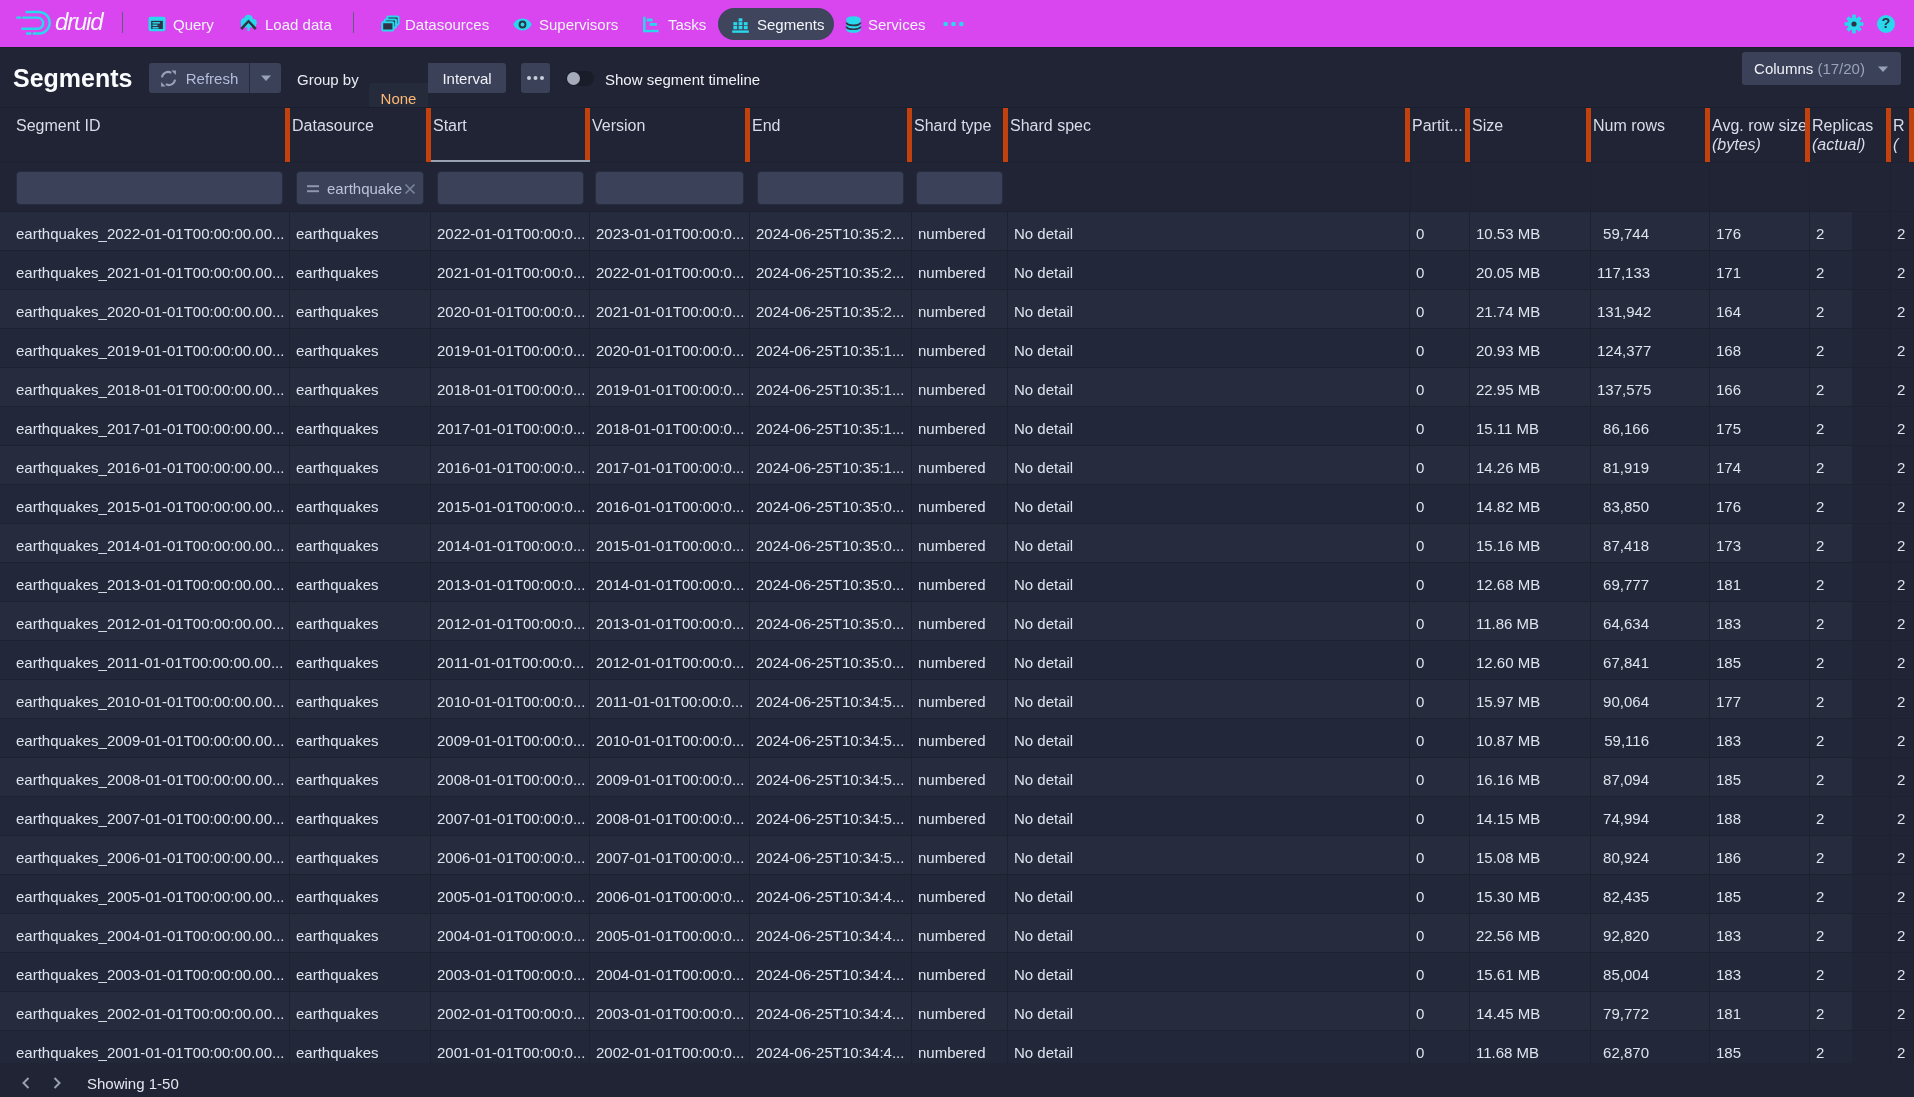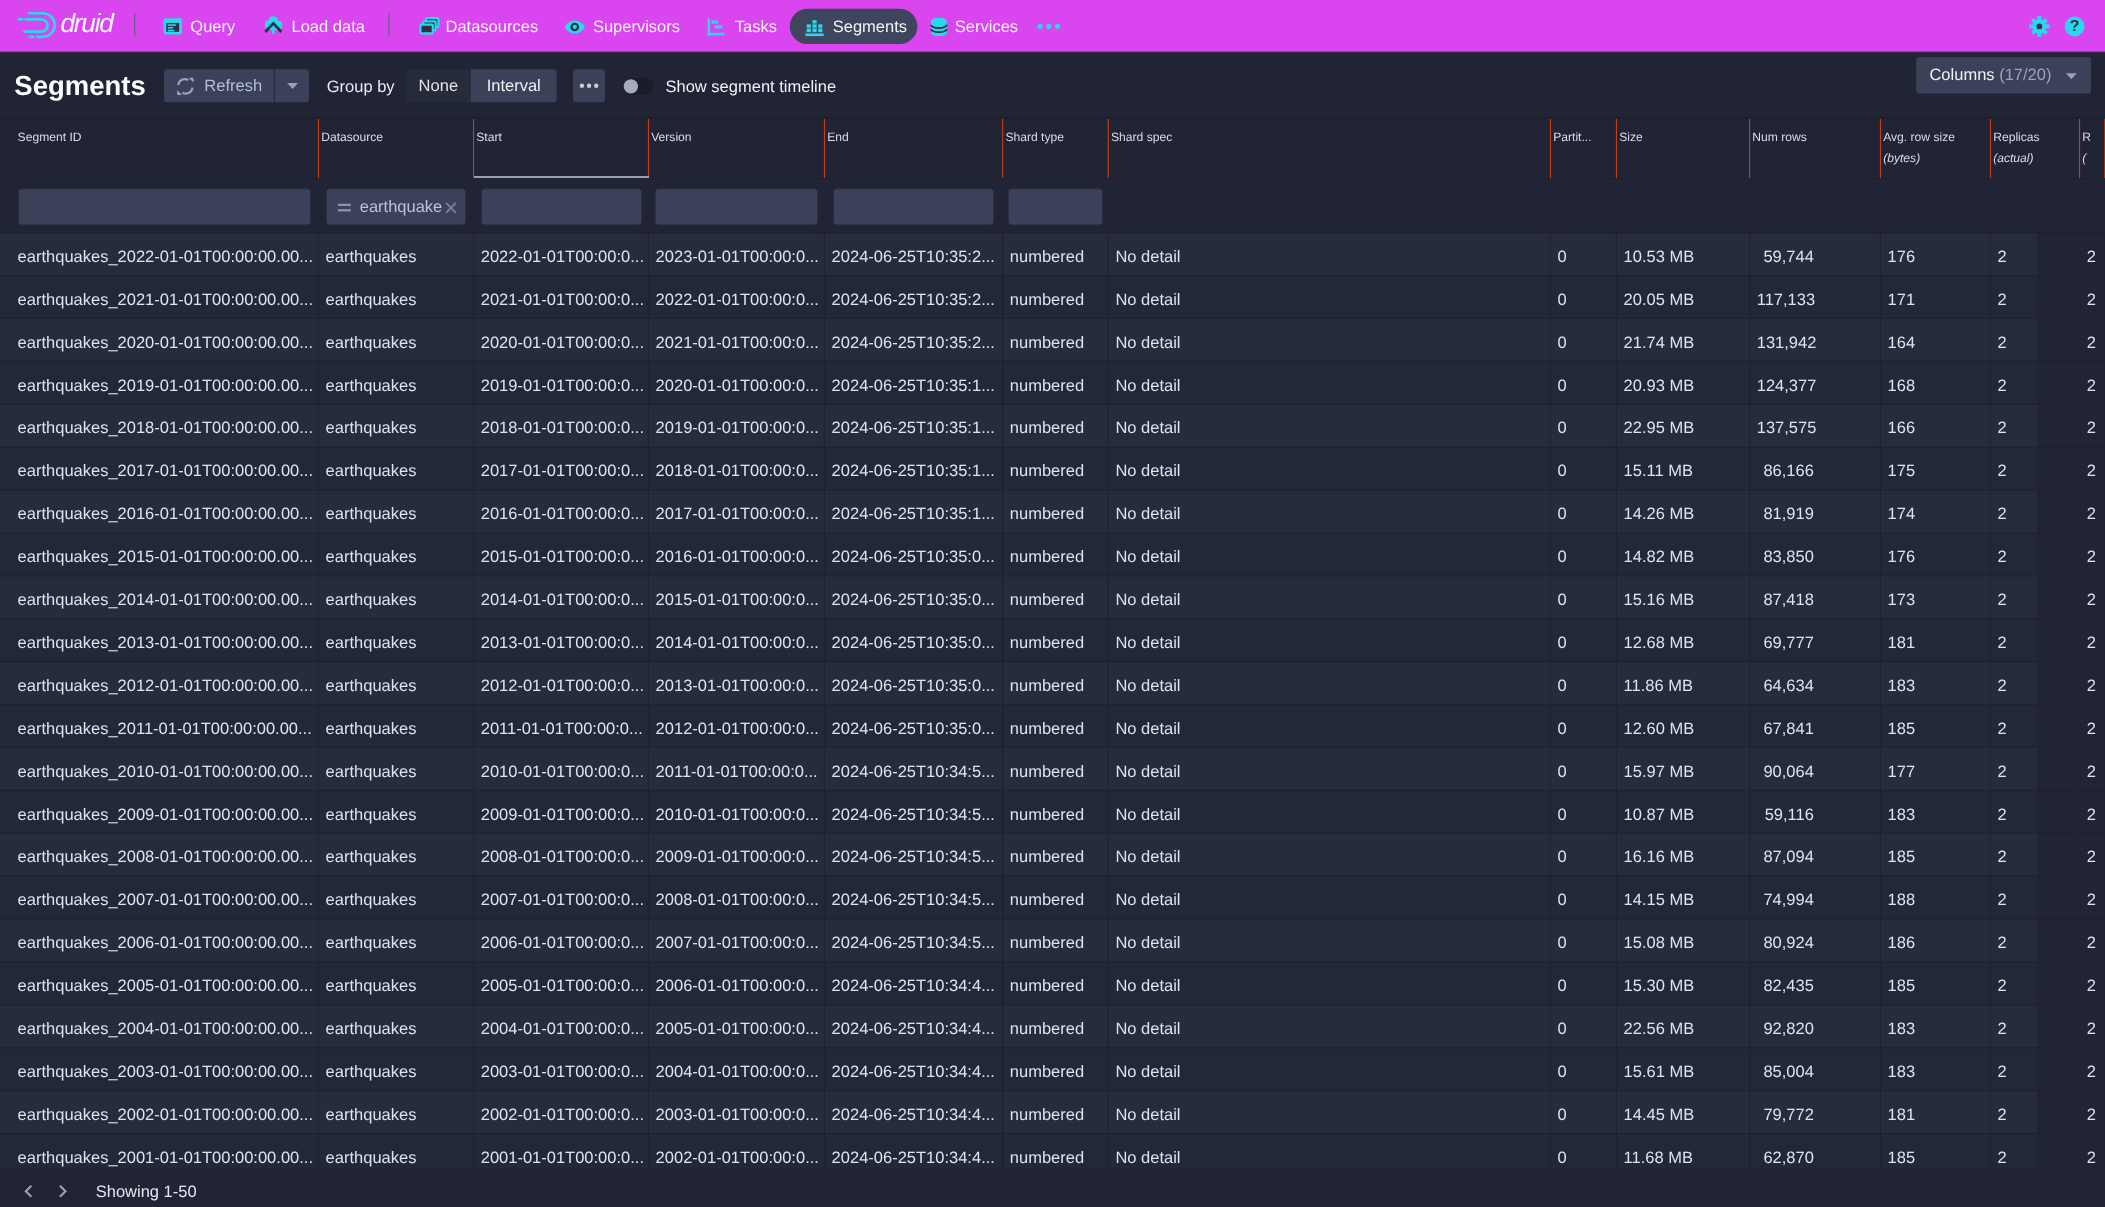--- a/index.html
+++ b/index.html
@@ -16,22 +16,22 @@
   color:#f5f6fa; font-weight:400; letter-spacing:-1.2px; }
 
 
 .h1 { position:absolute; left:13px; top:64px; font-size:25px; font-weight:700; color:#fbfcfe; }
 .btn { position:absolute; top:63px; height:30px; background:#3b4158; border-radius:3px;
   color:#aeb8d2; font-size:15px; display:flex; align-items:center; justify-content:center; }
 .lbl { position:absolute; font-size:15px; color:#e8ebf3; }
 
 
 .tablewrap { position:absolute; left:0; top:107px; width:1914px; height:963px; }
-.hrow>div { position:absolute; top:0; height:100%; border-right:1px solid #c2410c;
-  padding:8px 6px 0 2px; color:#d9dde9; font-size:11px; line-height:19px; white-space:nowrap; overflow:hidden; }
+.hrow>div { position:absolute; top:0; height:100%; border-right:5px solid #c2410c;
+  padding:8px 6px 0 2px; color:#d9dde9; font-size:16px; line-height:19px; white-space:nowrap; overflow:hidden; }
 .header { position:absolute; left:0; top:0; width:1914px; height:55px; background:#202434; border-top:1px solid #1b1f2d;}
 .filterrow { position:absolute; left:0; top:55px; width:1914px; height:50px; background:#202434; border-top:1px solid #1d2130; border-bottom:1px solid #1d2130; box-sizing:border-box; }
 .sortline { position:absolute; left:431px; top:52px; width:159px; height:3px; background:#9aa1b3; }
 .finput { position:absolute; top:8px; height:34px; background:#3a4159; border-radius:4px; border:1px solid #272c3f; box-sizing:border-box; }
 .rows { position:absolute; left:0; top:105px; width:1914px; height:851px; overflow:hidden; }
 .row { position:relative; width:1852px; height:39px; }
 .rl { background:#262b3d; }
 .rd { background:#22273a; }
 .row>div { position:absolute; top:0; height:39px; line-height:43px; padding:0 6px;
   color:#dfe3ee; font-size:15px; white-space:nowrap; overflow:hidden;
@@ -189,21 +189,21 @@
     <path fill="#99a2b9" d="M5.5 16.4 H1.1 V12.0 z"></path>
   </svg>
   Refresh
 </div>
 <div class="btn" style="left:249px;width:32px;border-radius:0 3px 3px 0;border-left:1px solid #252a3c;">
   <svg width="12" height="8" viewBox="0 0 12 8">
         <path fill="#97a1b7" d="M1 1.5h10L6 7z"></path>
       </svg>
 </div>
 <div class="lbl" style="left:297px;top:71px;">Group by</div>
-<div class="btn" style="left:369px;width:59px;background:#262b3c;color:#e5e5e5;border-radius:3px 0 0 3px;">None</div>
+<div class="btn" style="left:369px;width:59px;background:#262b3c;color:#fdba74;border-radius:3px 0 0 3px;margin-top:20px;">None</div>
 <div class="btn" style="left:428px;width:78px;color:#f0f2f7;border-radius:0 3px 3px 0;">Interval</div>
 <div class="btn" style="left:521px;width:29px;">
   <svg width="19" height="6" viewBox="0 0 19 6">
     <circle cx="3" cy="3" r="2" fill="#c9cedb"></circle>
         <circle cx="9.5" cy="3" r="2" fill="#c9cedb"></circle>
         <circle cx="16" cy="3" r="2" fill="#c9cedb"></circle>
   </svg>
 </div>
 <div style="position:absolute;left:566px;top:71px;width:28px;height:15px;border-radius:8px;background:#191d2a;"></div>
 <div style="position:absolute;left:567px;top:72px;width:13px;height:13px;border-radius:50%;background:#a5abbb;"></div>

